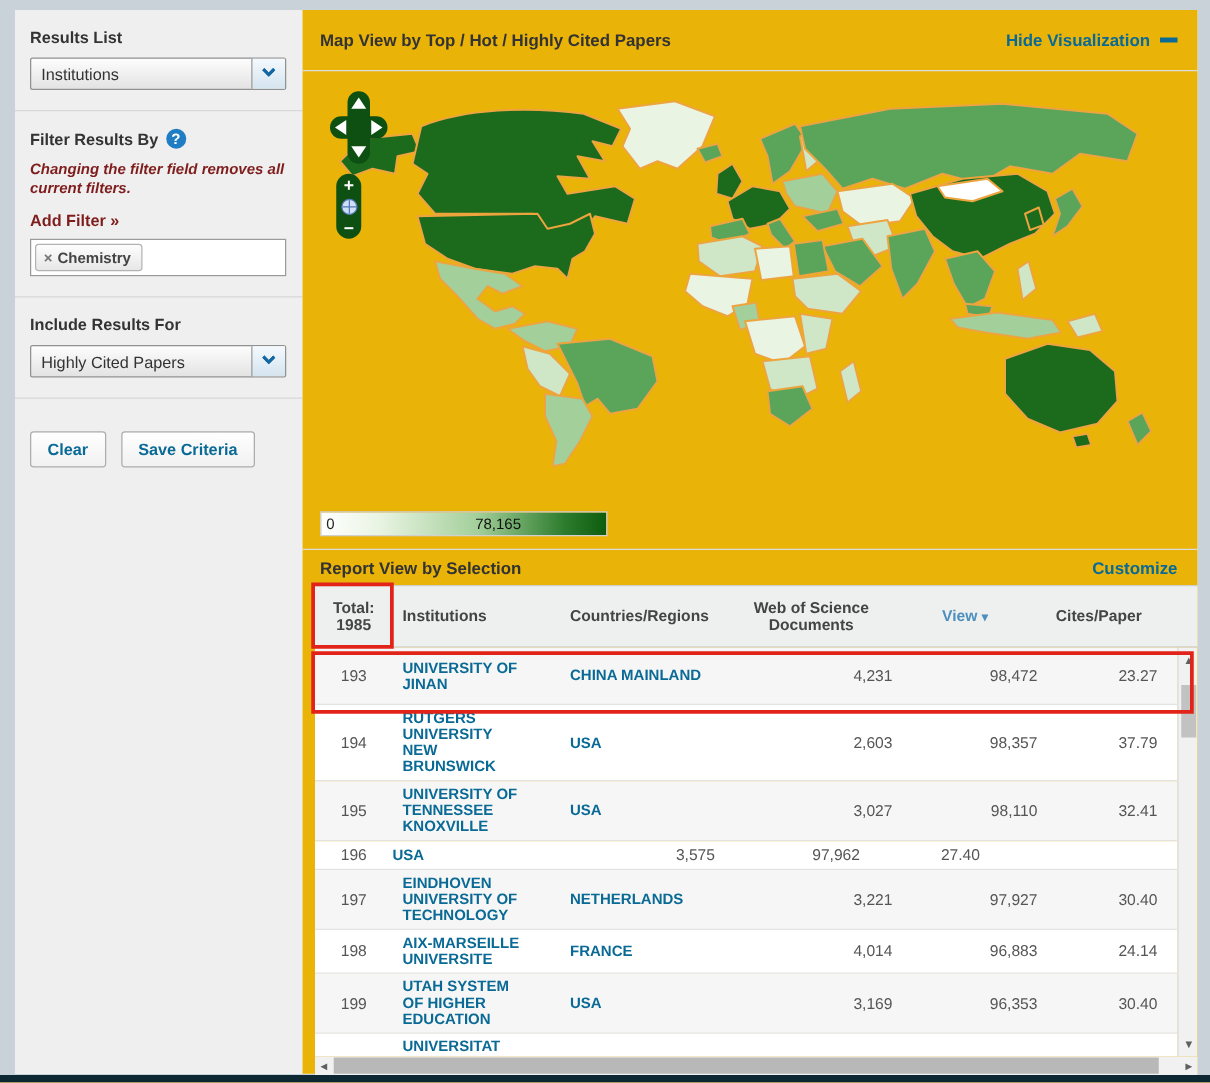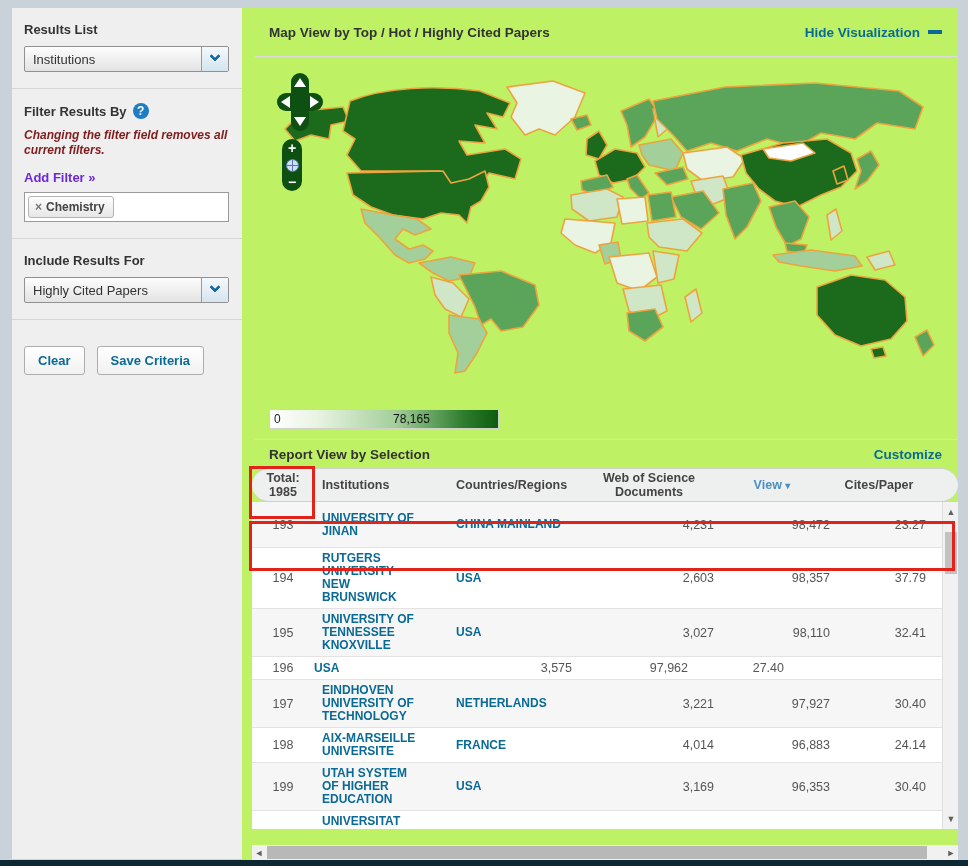--- a/index.html
+++ b/index.html
@@ -17,29 +17,29 @@
   #sidebar { position:absolute; left:0; top:0; width:230px; height:851px; background:#efefef; }
   .side-section { padding:14px 12px 16px 12px; border-bottom:1px solid #d7d7d7; }
   .side-section.no-border { border-bottom:none; }
   .side-heading { font-size:13px; font-weight:bold; color:#333; margin-bottom:9px; display:flex; align-items:center; gap:6px;}
   .select-box { width:205px; height:26px; border:1px solid #919191; border-radius:2px; background:linear-gradient(#fdfdfd,#e3e3e3); display:flex; align-items:center; cursor:pointer; }
   .select-value { flex:1; font-size:13px; color:#333; padding-left:8px; }
   .select-btn { width:27px; height:100%; border-left:1px solid #9a9a9a; background:linear-gradient(#f4f9fd,#d5e4ef); display:flex; align-items:center; justify-content:center; }
   .chev { width:8px; height:8px; border-right:3px solid #1467a0; border-bottom:3px solid #1467a0; border-radius:1px; transform:rotate(45deg) translate(-2px,-2px); }
   .help-badge { width:16px; height:16px; border-radius:50%; background:#1f7dc4; color:#fff; font-size:12px; font-weight:bold; display:inline-flex; align-items:center; justify-content:center; }
   .side-note { font-size:12px; font-style:italic; font-weight:bold; color:#7f1d1d; line-height:15px; margin:2px 0 10px 0; }
-  .add-filter { font-size:13px; font-weight:bold; color:#6d28d9; text-decoration:none; display:inline-block; margin-bottom:7px; cursor:pointer; }
+  .add-filter { font-size:13px; font-weight:bold; color:#7f1d1d; text-decoration:none; display:inline-block; margin-bottom:7px; cursor:pointer; }
   .filter-box { width:205px; min-height:30px; background:#fff; border:1px solid #9a9a9a; padding:3px; }
   .tag { display:inline-flex; align-items:center; gap:4px; border:1px solid #b3b3b3; border-radius:3px; background:linear-gradient(#fdfdfd,#e7e7e7); font-size:12px; font-weight:bold; color:#444; padding:3px 8px 3px 6px; cursor:pointer; }
   .tag .x { color:#777; font-weight:bold; font-size:12px; }
   .btn-row { padding:26px 12px 0 12px; display:flex; gap:12px; }
   .btn { border:1px solid #adadad; border-radius:3px; background:linear-gradient(#ffffff,#f1f1f1); color:#0a6a96; font-weight:bold; font-size:13px; padding:6px 13px; cursor:pointer; }
 
   
-  #main { position:absolute; left:230px; top:0; width:716px; height:851px; background:#bef264;padding-left:13px; }
+  #main { position:absolute; left:230px; top:0; width:716px; height:851px; background:#eab308; }
   #map-header { height:49px; border-bottom:1px solid #dcdcdc; display:flex; align-items:center; justify-content:space-between; padding:0 16px 0 14px; }
   .sec-title { font-size:13.5px; font-weight:bold; color:#333; }
   .link { font-size:13.5px; font-weight:bold; color:#0a6a96; cursor:pointer; display:inline-flex; align-items:center; gap:8px; text-decoration:none; }
   .dash-icon { width:14px; height:4px; background:#0a6a96; display:inline-block; }
 
   #map-body { position:relative; height:383px; border-bottom:1px solid #dcdcdc; overflow:hidden; }
   #world-svg { position:absolute; left:0; top:2px; }
 
   
   #pan-ctl { position:absolute; left:22px; top:16px; width:46px; height:58px; }
@@ -57,21 +57,21 @@
   .globe::after { content:""; position:absolute; top:50%; left:0; height:1px; width:100%; background:#5577bb; }
 
   #legend { position:absolute; left:14px; bottom:10px; width:230px; height:20px; background:linear-gradient(to right,#ffffff,#e9f4e3 20%,#a3cf9a 55%,#2e7d2e 85%,#0e5c0e); border:1px solid #d0d0d0; display:flex; align-items:center; }
   #legend .lg-min { font-size:12px; color:#222; padding-left:4px; }
   #legend .lg-max { font-size:12px; color:#111; position:absolute; left:54%; }
 
   #report-header { height:28px; display:flex; align-items:center; justify-content:space-between; padding:0 16px 0 14px; }
 
   
   #table-wrap { position:absolute; left:10px; top:460px; width:706px; }
-  #thead { display:flex; align-items:center; height:34px; background:#eef0ef; border-top:1px solid #cfcfcf; border-bottom:1px solid #cfcfcf; font-size:12.5px; font-weight:bold; color:#444;border-radius:24px; }
+  #thead { display:flex; align-items:center; height:50px; background:#eef0ef; border-top:1px solid #cfcfcf; border-bottom:1px solid #cfcfcf; font-size:12.5px; font-weight:bold; color:#444; }
   .col-rank { width:62px; text-align:center; }
   .col-inst { width:142px; padding-left:8px; padding-right:34px; }
   .col-country { width:128px; padding-right:20px; }
   .col-docs { width:130px; text-align:right; }
   .col-cites { width:118px; text-align:right; padding-right:2px; }
   .col-cpp { width:100px; text-align:right; padding-right:6px; }
   #thead .col-docs, #thead .col-cites { text-align:center; }
   #thead .col-cpp { text-align:center; }
   .cites-head { color:#4d8fbe; cursor:pointer; }
   .sort-arrow { font-size:10px; color:#4d8fbe; }

